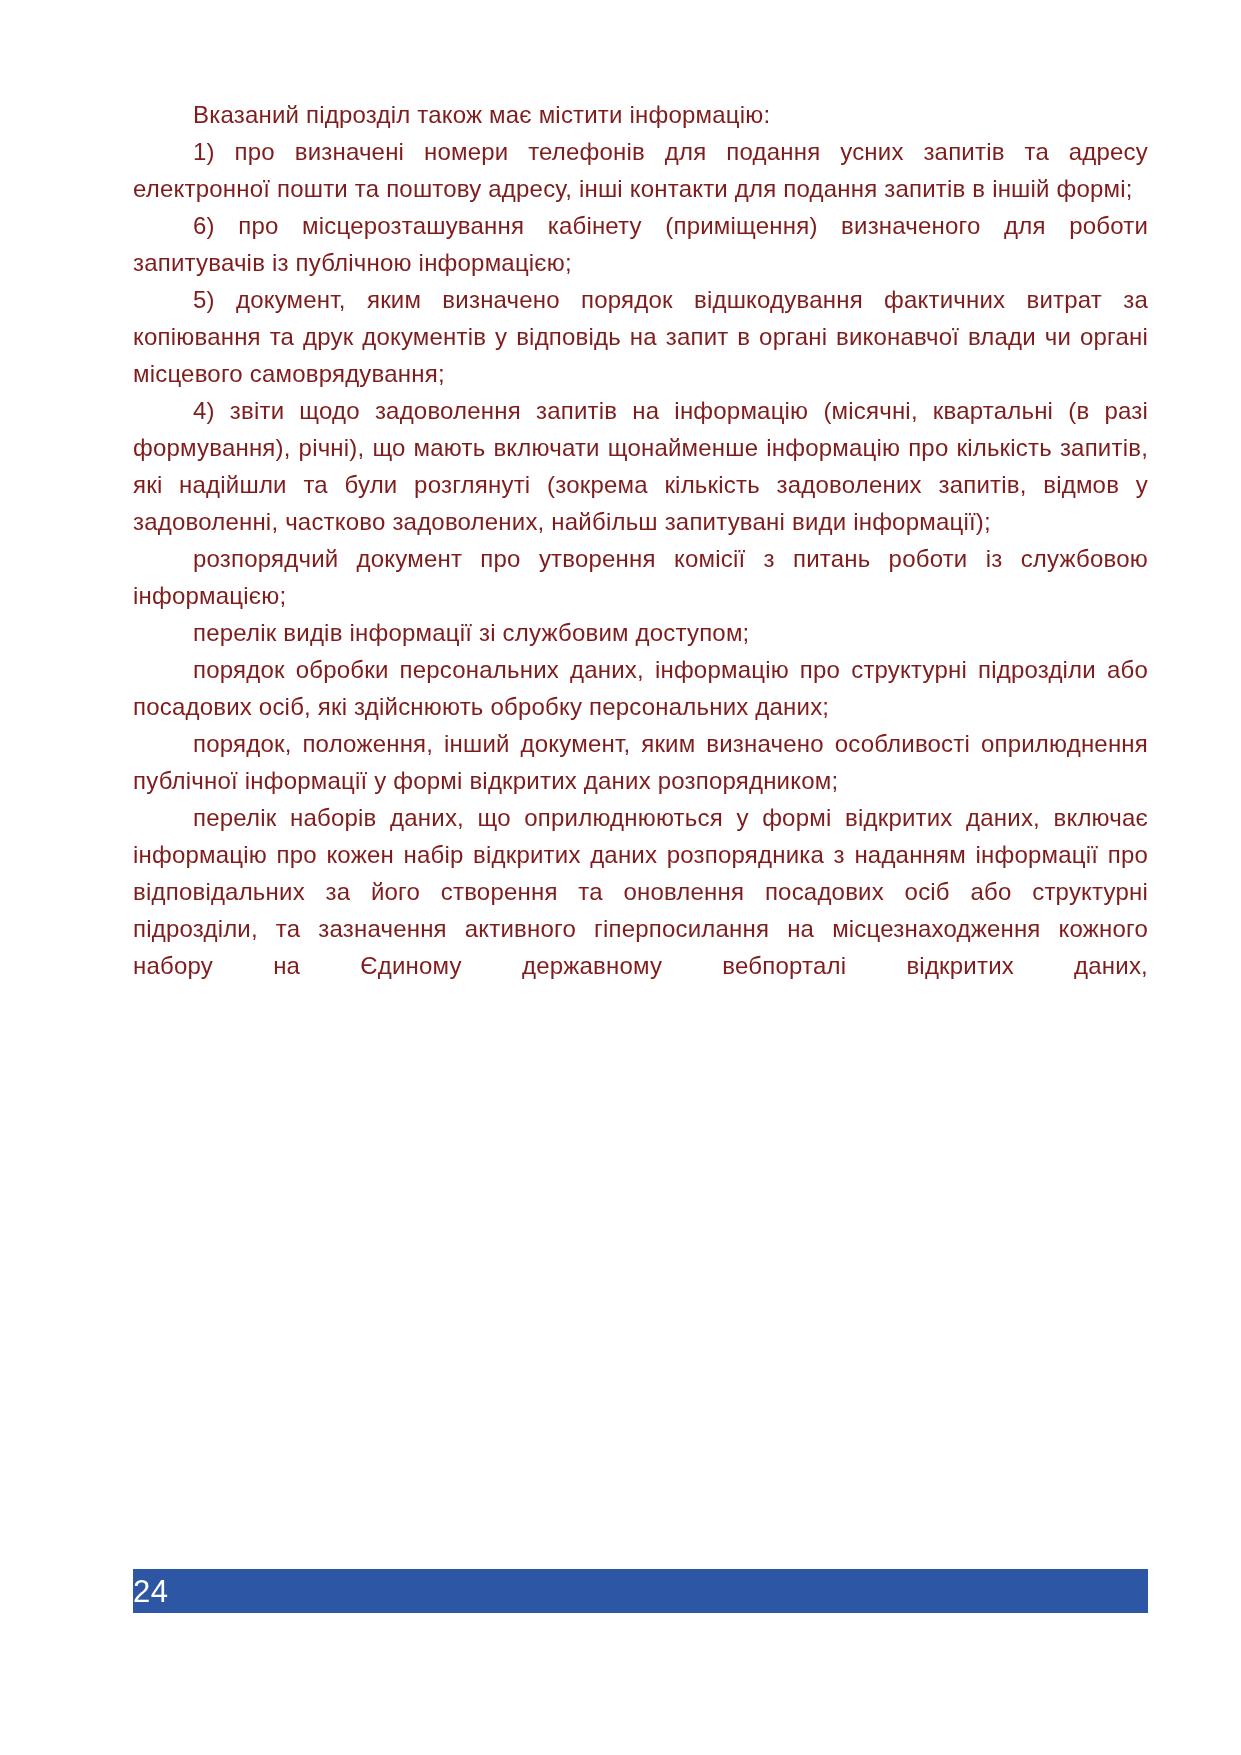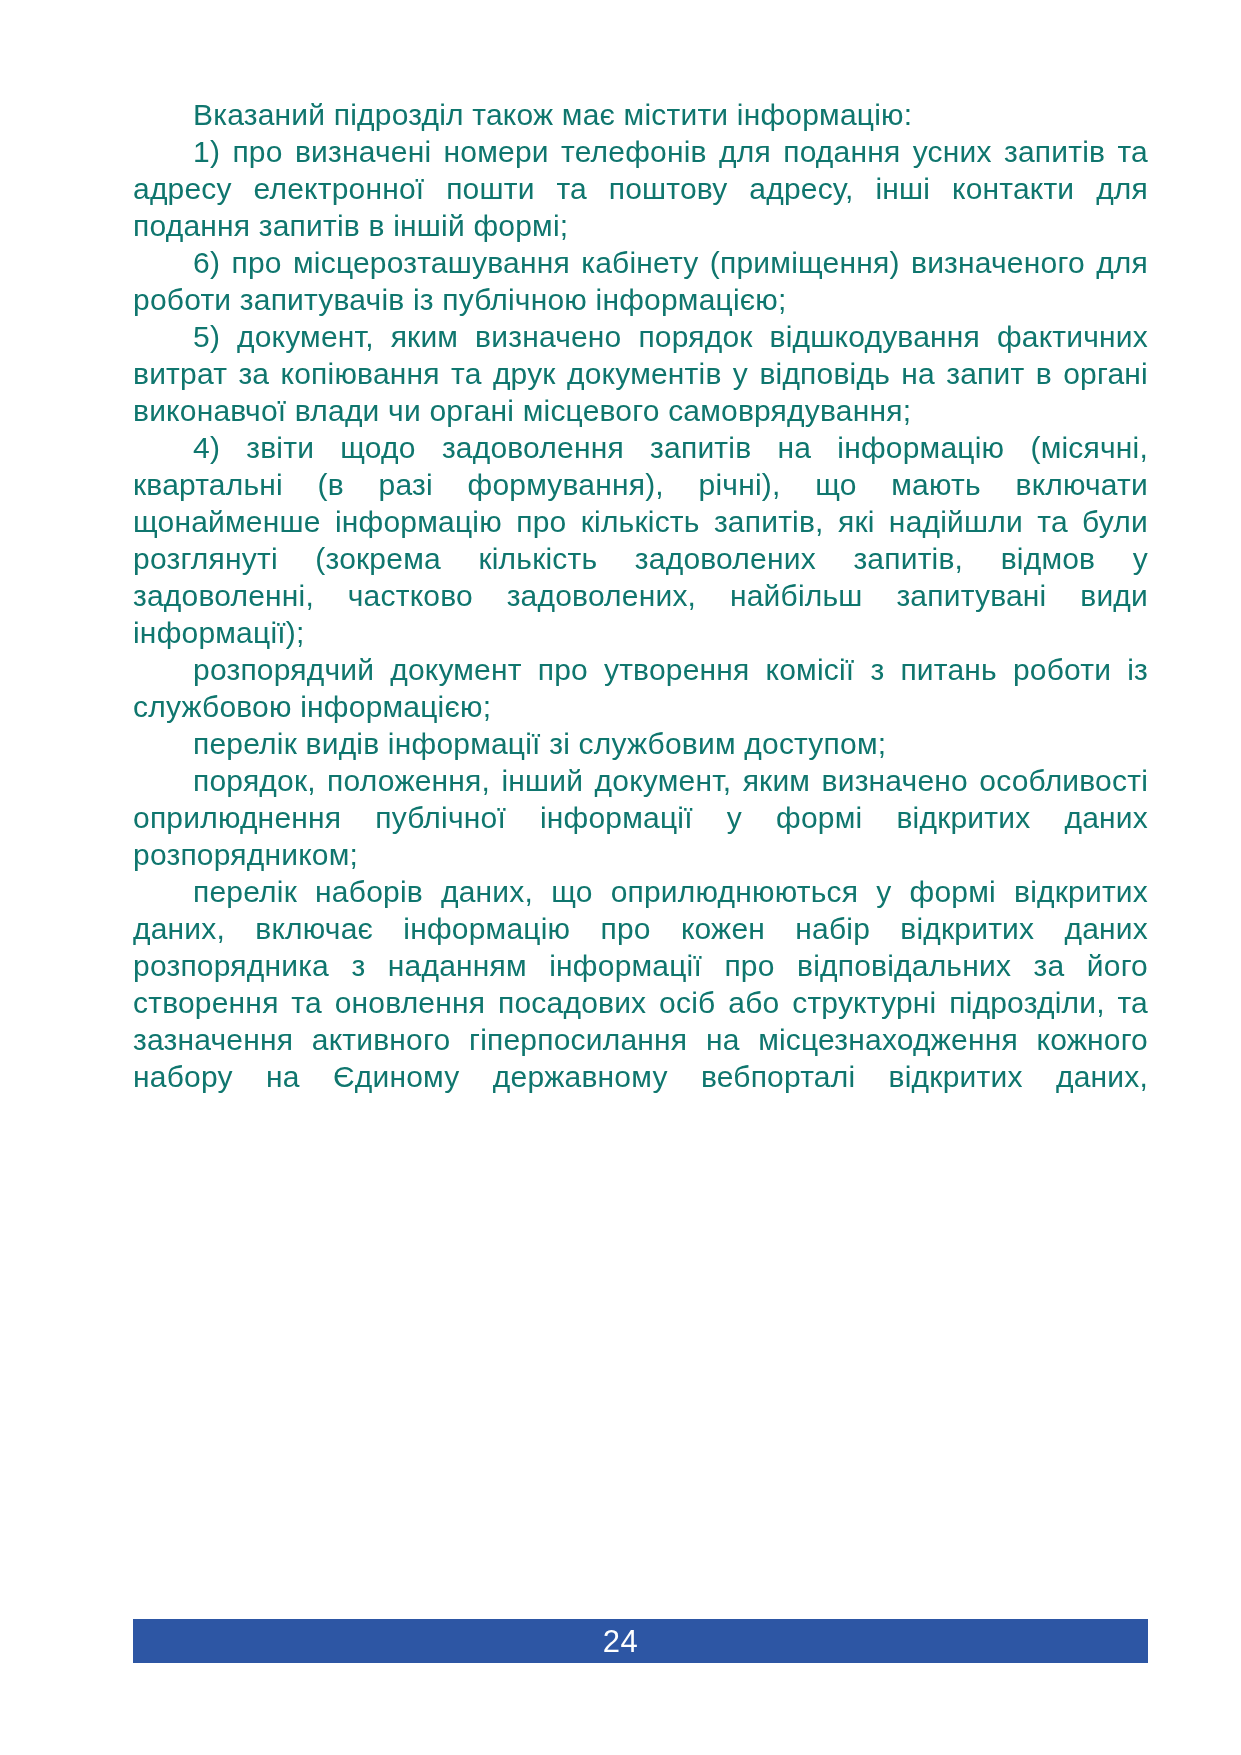--- a/index.html
+++ b/index.html
@@ -13,46 +13,46 @@
     height: 1755px;
     background: #ffffff;
     font-family: "Liberation Sans", sans-serif;
     overflow: hidden;
   }
   .content {
     position: absolute;
     left: 133px;
     top: 96px;
     width: 1015px;
-    color: #0f766e;
-    font-size: 30px;
+    color: #7f1d1d;
+    font-size: 24px;
     line-height: 37px;
     letter-spacing: 0.2px;
     text-align: justify;
     text-justify: inter-word;
   }
   .content p {
     margin: 0;
     padding: 0;
     text-indent: 60px;
   }
   
   .content p:last-of-type {
     text-align-last: justify;
   }
   .footer-bar {
     position: absolute;
     left: 133px;
-    top: 1619px;
+    top: 1569px;
     width: 1015px;
     height: 44px;
     box-sizing: border-box;
     display: flex;
     align-items: center;
-    justify-content: center;
+    justify-content: flex-start;
     padding-right: 40px;
   }
   .page-num {
     font-size: 31px;
     line-height: 1;
     letter-spacing: 0.5px;
   }
 </style>
 </head>
 <body>
@@ -70,20 +70,21 @@
       <p>5) документ, яким визначено порядок відшкодування фактичних витрат за копіювання та друк документів у відповідь на запит в органі виконавчої влади чи органі місцевого самоврядування;</p>
 
       <p>4) звіти щодо задоволення запитів на інформацію (місячні, квартальні (в разі формування), річні), що мають включати щонайменше інформацію про кількість запитів, які надійшли та були розглянуті (зокрема кількість задоволених запитів, відмов у задоволенні, частково задоволених, найбільш запитувані види інформації);</p>
 
 
 
       <p>розпорядчий документ про утворення комісії з питань роботи із службовою інформацією;</p>
 
       <p>перелік видів інформації зі службовим доступом;</p>
 
+      <p>порядок обробки персональних даних, інформацію про структурні підрозділи або посадових осіб, які здійснюють обробку персональних даних;</p>
 
 
       <p>порядок, положення, інший документ, яким визначено особливості оприлюднення публічної інформації у формі відкритих даних розпорядником;</p>
 
       <p>перелік наборів даних, що оприлюднюються у формі відкритих даних, включає інформацію про кожен набір відкритих даних розпорядника з наданням інформації про відповідальних за його створення та оновлення посадових осіб або структурні підрозділи, та зазначення активного гіперпосилання на місцезнаходження кожного набору на Єдиному державному вебпорталі відкритих даних,</p>
     </div>
 
   <div class="footer-bar" style="background-color: rgb(45, 86, 164);">
     <span class="page-num" style="color: rgb(255, 255, 255);">24</span>
   </div>

